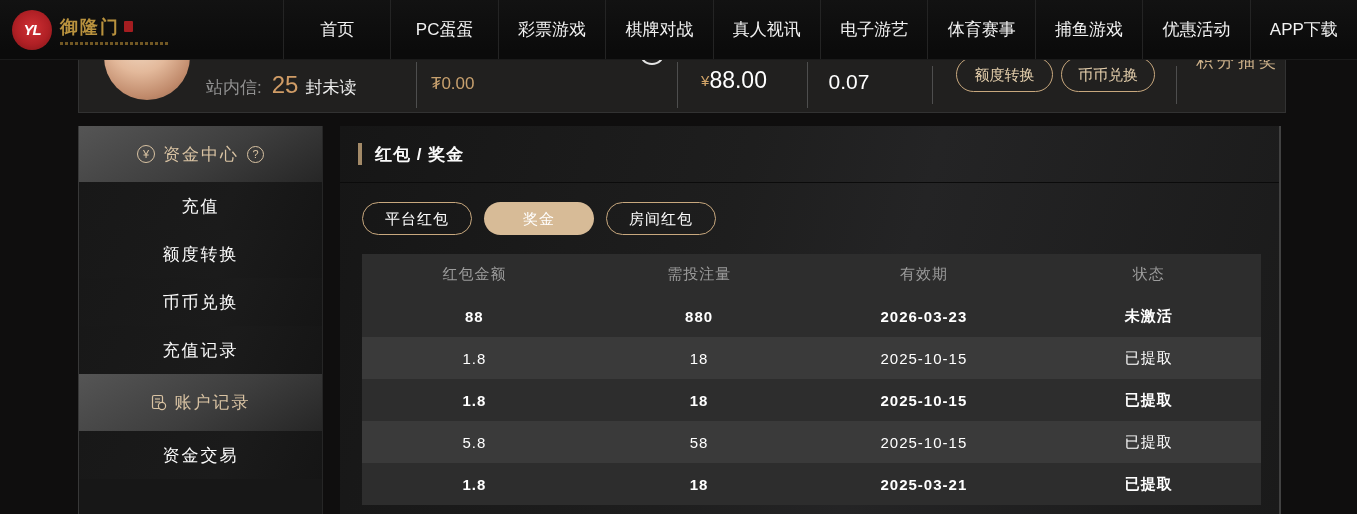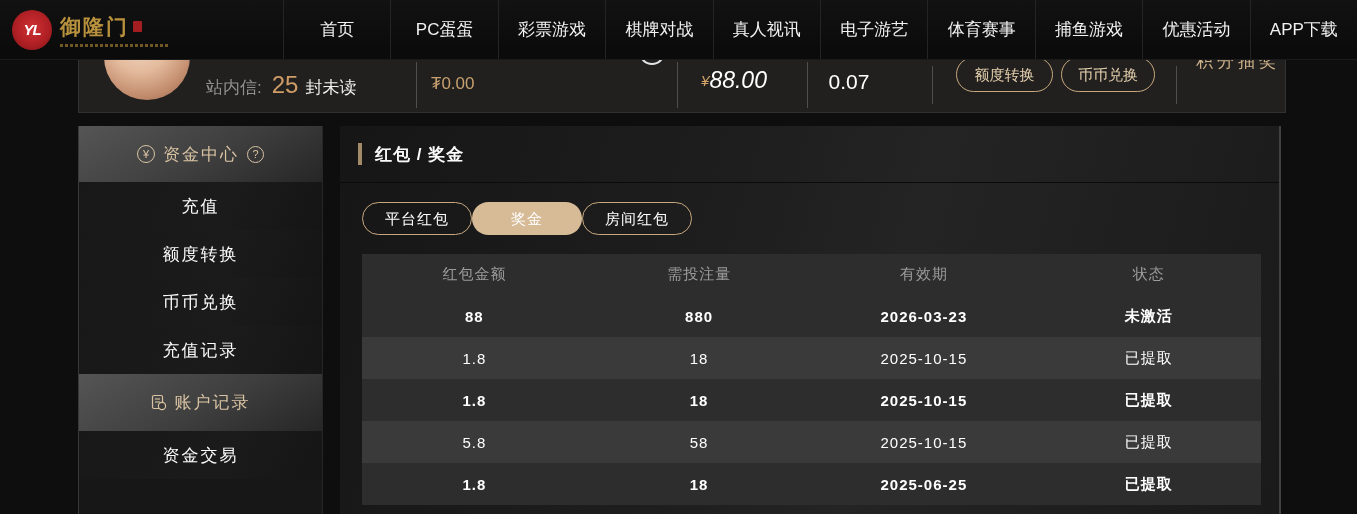--- a/index.html
+++ b/index.html
@@ -21,21 +21,21 @@
   .logo-block { width: 283px; display: flex; align-items: center; padding-left: 12px; }
   .logo-circle {
     width: 40px; height: 40px; border-radius: 50%;
     background: radial-gradient(circle at 50% 45%, #d03034 0%, #b02025 55%, #7e1417 100%);
     display: flex; align-items: center; justify-content: center;
     color: #fff; font-weight: bold; font-style: italic; font-size: 15px;
     letter-spacing: -1px; flex: 0 0 auto;
   }
   .logo-text-wrap { margin-left: 8px; display: flex; flex-direction: column; }
   .logo-name-row { display: flex; align-items: center; }
-  .logo-name { color: #b9923e; font-size: 21px; font-weight: bold; letter-spacing: 2px; }
+  .logo-name { color: #b9923e; font-size: 18px; font-weight: bold; letter-spacing: 2px; }
   .logo-seal { width: 9px; height: 11px; background: #a41d20; border-radius: 1px; margin-left: 4px; }
   .logo-subline {
     margin-top: 3px; height: 3px; width: 108px; opacity: .8;
     background: repeating-linear-gradient(90deg, #8a6a2a 0 3px, transparent 3px 5px);
   }
   .nav-items { flex: 1; display: flex; }
   .nav-item {
     flex: 1; display: flex; align-items: center; justify-content: center;
     color: #f2f2f2; font-size: 17px; border-left: 1px solid #242424; cursor: pointer;
     white-space: nowrap;
@@ -56,21 +56,21 @@
   .inbox-row { position: absolute; left: 127px; top: 105px; display: flex; align-items: baseline; white-space: nowrap; justify-content: center; }
   .inbox-label { color: #8f8f8f; font-size: 17px; }
   .inbox-count { color: #d09c66; font-size: 24px; margin: 0 7px 0 10px; }
   .inbox-suffix { color: #f0f0f0; font-size: 17px; }
   .vdiv { position: absolute; top: 96px; width: 1px; height: 46px; background: #4e4e4e; }
   .usdt-balance { position: absolute; left: 352px; top: 108px; color: #c7a06e; font-size: 17px; }
   .refresh-arc {
     position: absolute; left: 560px; top: 73px; width: 26px; height: 26px;
     border: 2px solid #e4e4e4; border-radius: 50%; background: transparent;
   }
-  .main-balance { position: absolute; left: 600px; top: 101px; width: 110px; text-align: center; white-space: nowrap; font-style: italic; }
+  .main-balance { position: absolute; left: 600px; top: 101px; width: 110px; text-align: center; white-space: nowrap; }
   .balance-symbol { color: #d2a468; font-size: 15px; vertical-align: 2px; }
   .balance-amount { color: #fff; font-size: 23px; }
   .points-value { position: absolute; left: 735px; top: 104px; width: 70px; text-align: center; color: #fff; font-size: 21px; }
   .pill-btn {
     position: absolute; top: 91px; height: 35px; border: 1px solid #c8a87e; border-radius: 18px;
     background: transparent; color: #e6d0ad; font-size: 15px; text-align: center; line-height: 33px;
     cursor: pointer; font-family: inherit;
   }
   .btn-quota { left: 877px; width: 97px; }
   .btn-coin  { left: 982px; width: 94px; }
@@ -105,21 +105,21 @@
     position: absolute; left: 340px; top: 126px; width: 941px; height: 388px;
     background: linear-gradient(105deg, #161616 0%, #1e1e1e 40%, #242425 58%, #1a1a1a 100%);
     border-right: 2px solid #414141;
   }
   .panel-title-row {
     height: 57px; display: flex; align-items: center; padding-left: 18px;
     border-bottom: 1px solid #0b0b0b;
   }
   .title-bar-accent { width: 4px; height: 22px; background: #a38a68; margin-right: 13px; }
   .panel-title { color: #fafafa; font-size: 17px; font-weight: bold; letter-spacing: 1px; }
-  .tabs-row { display: flex; margin: 19px 8px 19px 22px; }
+  .tabs-row { display: flex; gap: 12px; margin: 19px 8px 19px 22px; }
   .tab-pill {
     width: 110px; height: 33px; border-radius: 17px; border: 1px solid #c8a87e;
     color: #fff; font-size: 15px; line-height: 31px; text-align: center;
     background: transparent; cursor: pointer; font-family: inherit; letter-spacing: 1px;
   }
   .tab-pill.active { background: #d7bb97; border-color: #d7bb97; line-height: 33px; border: none; }
 
   .bonus-table { width: 899px; margin-left: 22px; border-collapse: collapse; table-layout: fixed; }
   .bonus-table th {
     height: 41px; background: #2d2d2d; color: #9c9c9c; font-size: 15px; font-weight: normal;
@@ -242,18 +242,18 @@
       </tr>
       <tr class="row-alt">
         <td>5.8</td>
         <td>58</td>
         <td>2025-10-15</td>
         <td>已提取</td>
       </tr>
       <tr class="row-base">
         <td>1.8</td>
         <td>18</td>
-        <td>2025-06-25</td>
+        <td>2025-03-21</td>
         <td>已提取</td>
       </tr>
     </tbody>
   </table>
 </div>
 
 </body></html>

